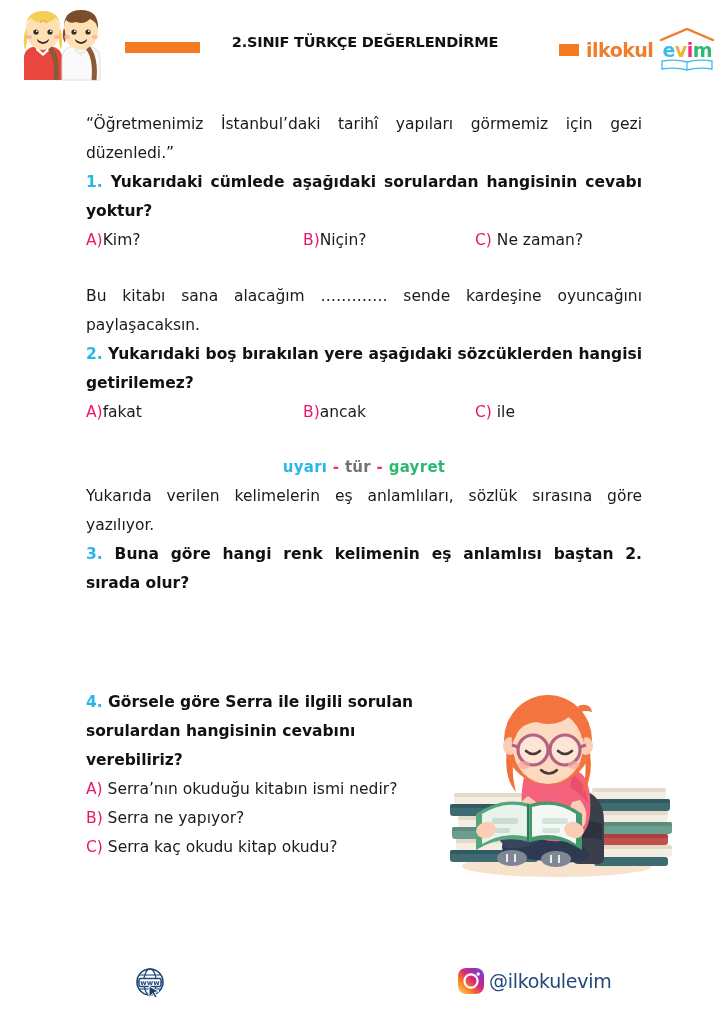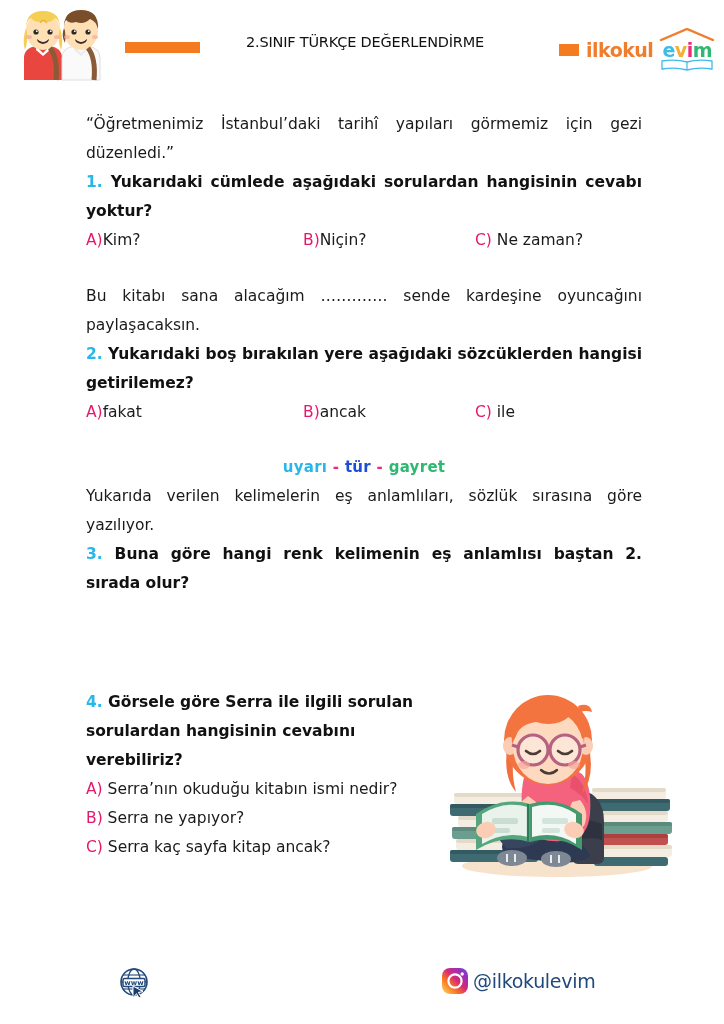--- a/index.html
+++ b/index.html
@@ -19,21 +19,21 @@
     position:absolute;left:6px;top:6px;width:108px;height:84px;
   }
   .orange-bar{
     position:absolute;left:125px;top:42px;width:75px;height:11px;
     background:#F47B20;
   }
   .doc-title{
     position:absolute;left:200px;top:34px;width:330px;
     text-align:center;
     font-family:"DejaVu Sans", sans-serif;
-    font-weight:normal;
+    font-weight:bold;
     font-size:14.5px;
     letter-spacing:-0.2px;
     color:#111111;
     white-space:nowrap;
   }
   .brand{
     position:absolute;right:10px;top:28px;
     height:44px;display:flex;align-items:center;gap:7px;
   }
   .brand-sq{width:20px;height:12px;background:#F47B20;display:inline-block;}
@@ -75,36 +75,36 @@
   .optA{left:0;}
   .optB{left:217px;}
   .optC{left:389px;}
   .ltr{color:#E8176B;}
   .words{
     text-align:center;
     font-family:"DejaVu Sans", sans-serif;
     font-weight:bold;font-size:15px;letter-spacing:0.3px;
   }
   .w-cyan{color:#29B6E8;}
-  .w-pink{color:#1d4ed8;}
+  .w-pink{color:#737373;}
   .w-green{color:#2EB872;}
   .w-dash{color:#EE2A7B;}
 
   
   .q4 .qline,.q4 .optrow{text-align:left;}
   .optrow{
     font-family:"DejaVu Sans", sans-serif;
     font-size:15.5px;line-height:29px;color:#1a1a1a;white-space:nowrap;
   }
 
   
   .girl-illu{position:absolute;left:432px;top:690px;width:250px;height:195px;}
 
   
-  .footer{position:absolute;left:0;top:958px;width:616px;height:66px;}
+  .footer{position:absolute;left:16px;top:958px;width:616px;height:66px;}
   .f-item{position:absolute;display:flex;align-items:center;gap:3px;}
   .f-web{left:118px;top:8px;}
   .f-ig{left:440px;top:8px;align-items:center;}
   .f-text{
     font-family:"DejaVu Sans", sans-serif;
     font-size:19px;font-weight:normal;color:#22497B;letter-spacing:-0.3px;
   }
 </style>
 </head>
 <body>
@@ -213,21 +213,21 @@
     </div>
   </div>
 
   <div class="blk q4" style="top:592px;width:340px;">
     <div class="qline" style="text-align:left;">
       <span class="qnum">4.</span>
       <span>Görsele göre Serra ile ilgili sorulan sorulardan hangisinin cevabını verebiliriz?</span>
     </div>
     <div class="optrow"><span class="ltr">A)</span><span> Serra’nın okuduğu kitabın ismi nedir?</span></div>
     <div class="optrow"><span class="ltr">B)</span><span> Serra ne yapıyor?</span></div>
-    <div class="optrow"><span class="ltr">C)</span><span> Serra kaç sayfa kitap ancak?</span></div>
+    <div class="optrow"><span class="ltr">C)</span><span> Serra kaç okudu kitap okudu?</span></div>
   </div>
 </div>
 
 <svg class="girl-illu" viewBox="0 0 250 195">
 
   <ellipse cx="125" cy="176" rx="95" ry="11" fill="#F7E2CC"></ellipse>
 
   <g>
     <rect x="22" y="103" width="78" height="11" rx="3" fill="#F3EDE2"></rect>
       <rect x="22" y="103" width="78" height="4" rx="2" fill="#E3DACA"></rect>

